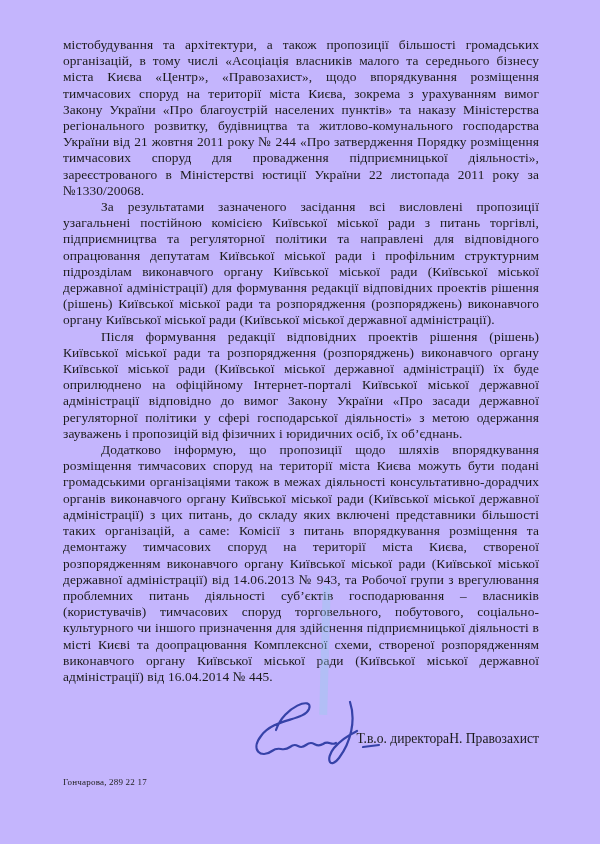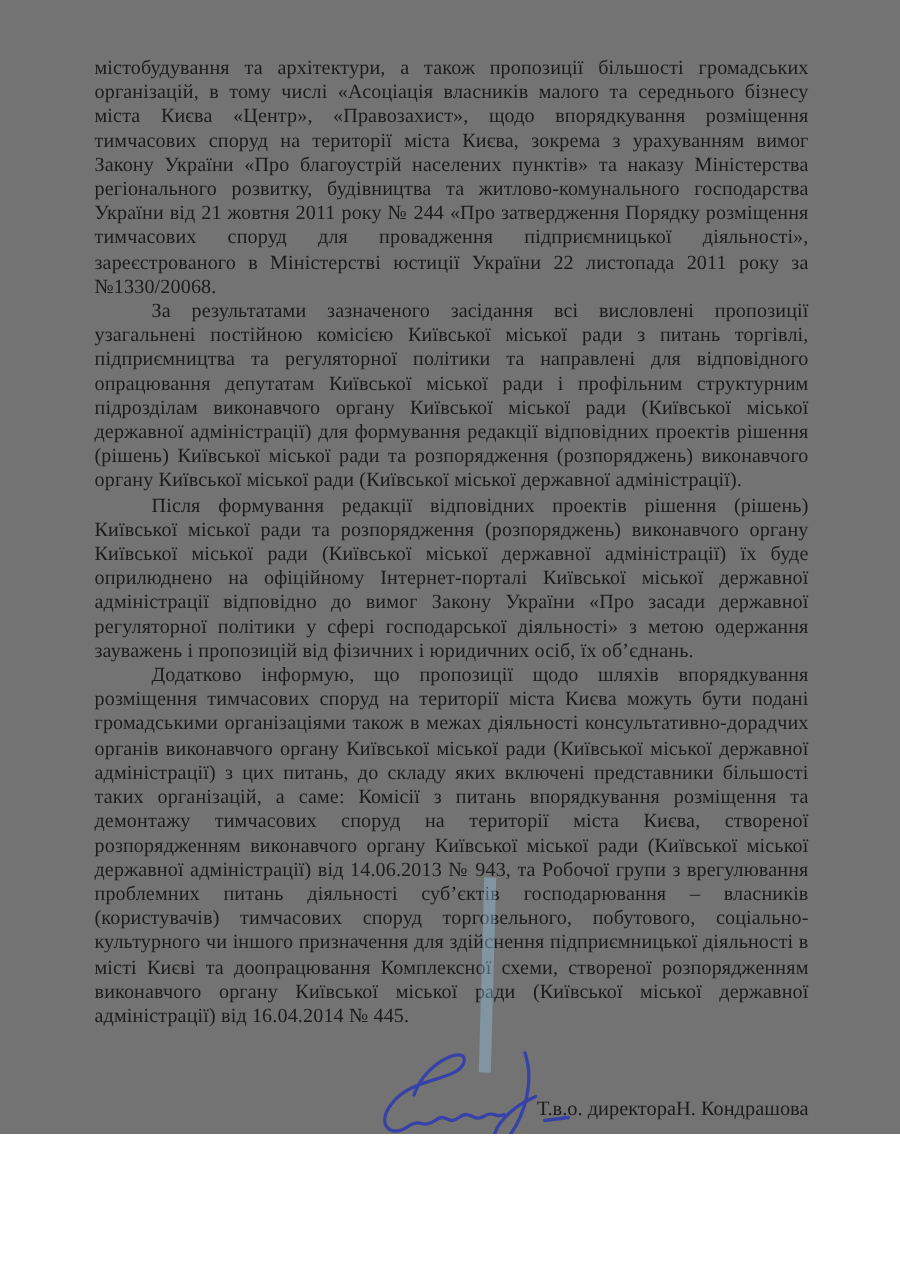--- a/index.html
+++ b/index.html
@@ -1,19 +1,19 @@
 <!DOCTYPE html>
 <html><head>
 <meta charset="utf-8">
 <style>
   html,body{margin:0;padding:0;background:#ffffff;}
   .page{
     position:relative;
-    width:600px;height:756px;
-    background:#737373;
+    width:600px;height:844px;
+    background:#c4b5fd;
     overflow:hidden;
     font-family:"Liberation Serif", serif;
     color:#1b1b1b;
   }
   .content{
     position:absolute;
     left:63px;top:37px;width:476px;
     font-size:13.4px;
     line-height:16.2px;
     text-align:justify;
@@ -61,18 +61,18 @@
       <g fill="none" stroke-width="2.2" stroke-linecap="round" stroke-linejoin="round" stroke="#3642a8">
         <path d="M 38 40 C 46 16, 76 6, 71 19 C 66 31, 36 28, 23 46 C 12 60, 23 69, 34 61 C 42 55, 44 63, 52 57 C 60 51, 60 61, 68 55 C 76 49, 77 59, 85 54 C 91 50, 93 56, 98 53"></path>
         <path d="M 112 12 C 118 30, 113 52, 101 68 C 92 80, 87 69, 96 58 C 104 48, 113 44, 119 41"></path>
         <path d="M 125 57 L 141 55"></path>
       </g>
     </svg>
   </div>
 
   <div class="signoff">
     <span>Т.в.о. директора</span>
-    <span>Н. Кондрашова</span>
+    <span>Н. Правозахист</span>
   </div>
 
   <div class="footer-note">Гончарова, 289 22 17</div>
 
 </div>
 
 </body></html>

